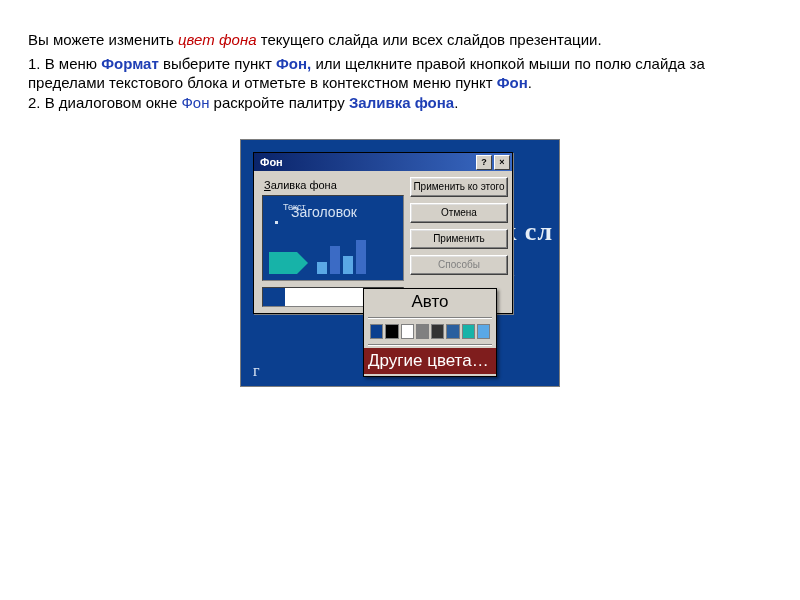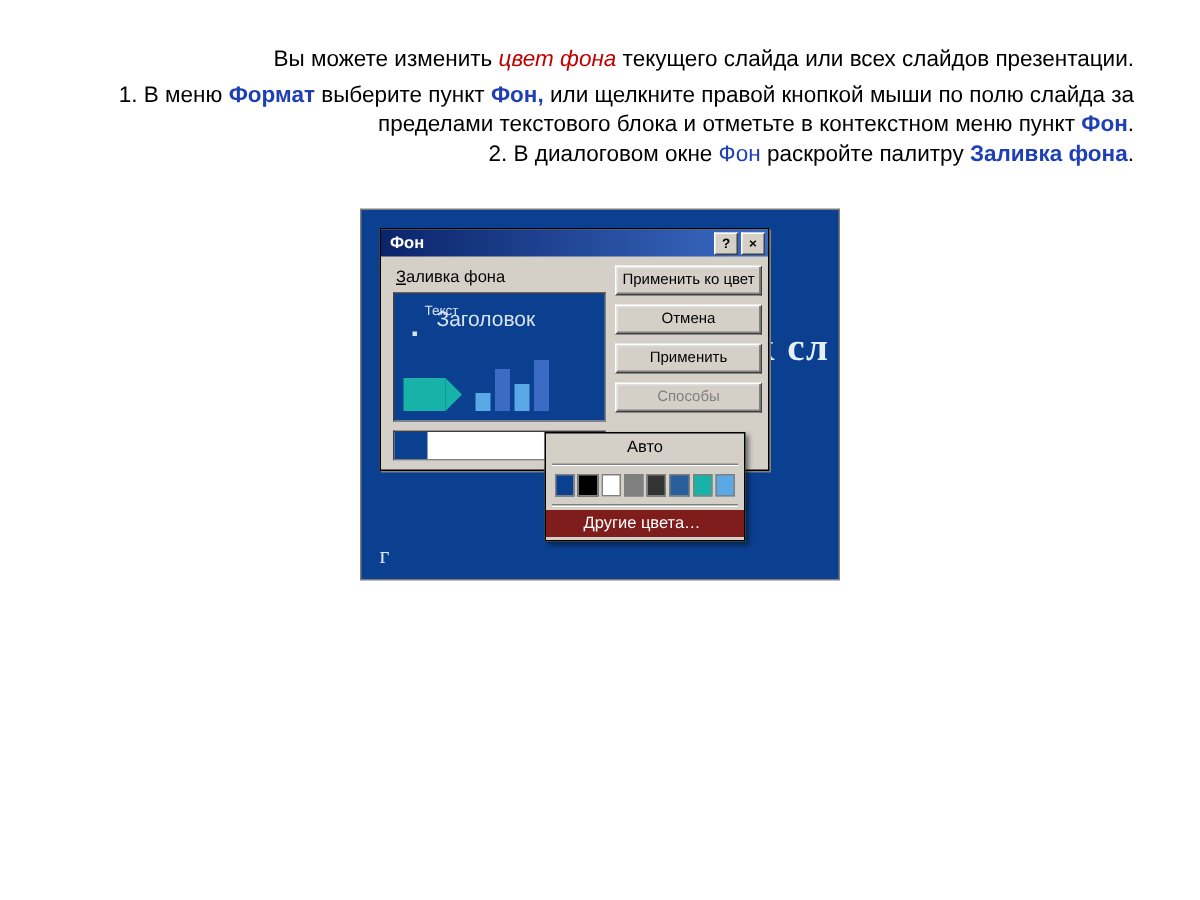--- a/index.html
+++ b/index.html
@@ -6,23 +6,22 @@
     margin: 0;
     padding: 0;
     width: 800px;
     height: 600px;
     font-family: Arial, sans-serif;
     font-size: 15px;
     background: #fff;
     color: #000;
   }
   .content {
-    padding: 30px 44px 0 28px;
+    padding: 30px 28px 0 28px;
     line-height: 1.3;
-    text-align: right;
   }
   .intro { margin-bottom: 4px; }
   .emph-red-italic { color: #c00000; font-style: italic; }
   .emph-red { color: #c00000; }
   .emph-blue-bold { color: #1f3fb5; font-weight: bold; }
   .blue { color: #1f3fb5; }
   .steps { margin-top: 2px; }
 
   
   .shot-wrap {
@@ -192,22 +191,22 @@
   .popup {
     position: absolute;
     top: 148px; left: 122px;
     width: 132px;
     background: #d4d0c8;
     border: 1px solid #000;
     box-shadow: 2px 2px 3px rgba(0,0,0,.45);
     padding-bottom: 2px;
   }
   .popup-row {
-    font-size: 11px;
-    padding: 3px 25px;
+    font-size: 17px;
+    padding: 3px 4px;
     color: #000;
   }
   .popup-row.center { text-align: center; }
   .popup-row.hl {
     background: #7f1d1d;
     color: #fff;
   }
   .hr {
     height: 1px;
     margin: 2px 4px;
@@ -279,21 +278,21 @@
             <div style="height:18px;background:#5aa8e6"></div>
             <div style="height:34px;background:#3b6bc5"></div>
           </div>
         </div>
         <div class="combo">
           <div class="sw"></div>
           <div class="dd">▼</div>
         </div>
       </div>
       <div class="right-col">
-        <div class="winbtn">Применить ко цвет</div>
+        <div class="winbtn">Применить ко этого</div>
         <div class="winbtn">Отмена</div>
         <div class="winbtn">Применить</div>
         <div class="winbtn disabled">Способы</div>
       </div>
     </div>
   </div>
 
   <div class="popup">
     <div class="popup-row center">Авто</div>
     <div class="hr"></div>

